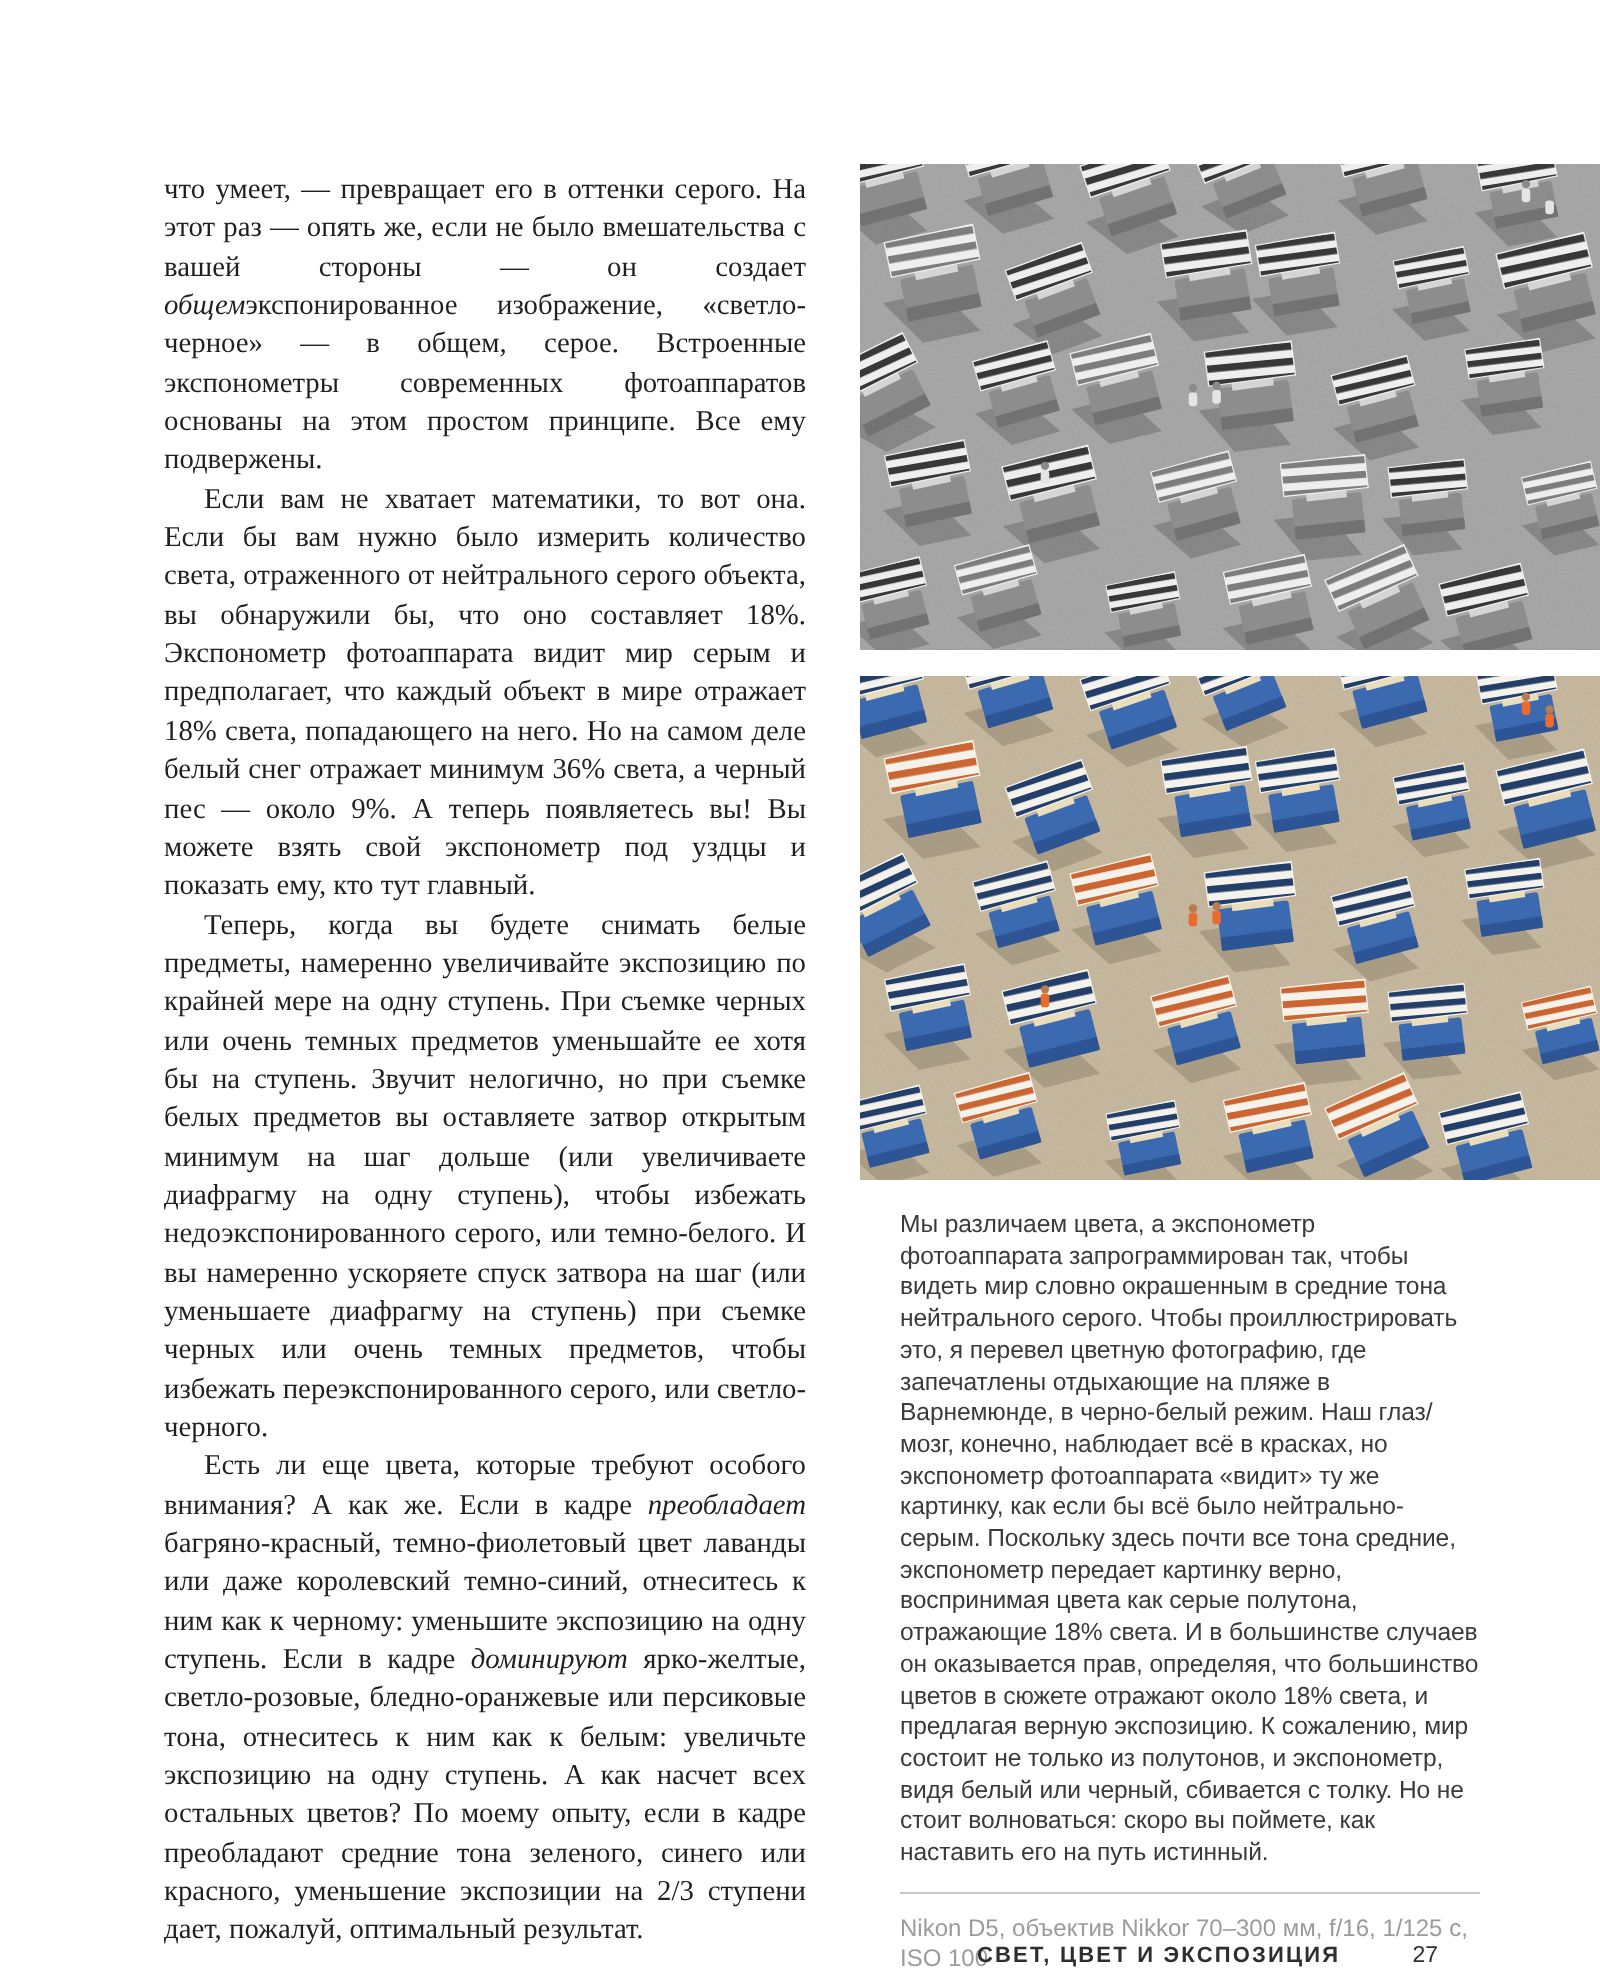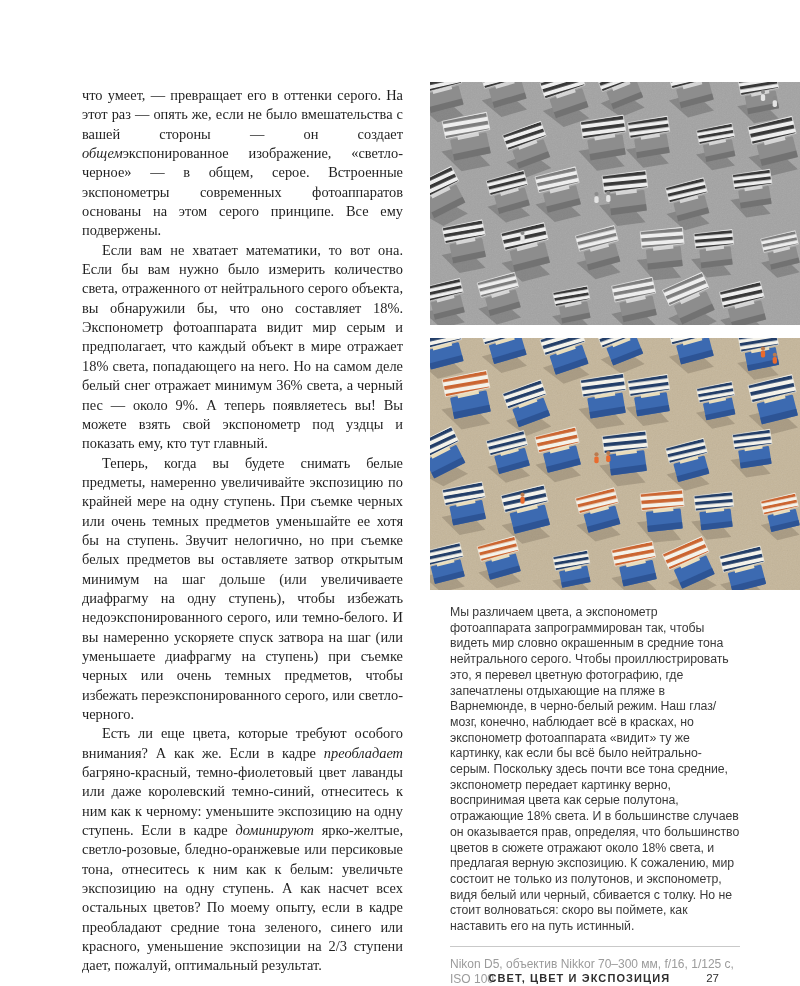--- a/index.html
+++ b/index.html
@@ -34,21 +34,21 @@
   }
   .footer .chapter{font-size:11px; font-weight:700; letter-spacing:1.1px;}
   .footer .pagenum{font-size:11.5px; font-weight:400;}
 </style>
 </head>
 <body>
 
 <div class="page">
 
   <div class="body-col">
-      <p><span>что умеет, — превращает его в оттенки серого. На этот раз — опять же, если не было вмешательства с вашей стороны — он создает </span><em>общем</em><span>экспонированное изображение, «светло-черное» — в общем, серое. Встроенные экспонометры современных фотоаппаратов основаны на этом серого принципе. Все ему подвержены.</span></p>
+      <p><span>что умеет, — превращает его в оттенки серого. На этот раз — опять же, если не было вмешательства с вашей стороны — он создает </span><em>общем</em><span>экспонированное изображение, «светло-черное» — в общем, серое. Встроенные экспонометры современных фотоаппаратов основаны на этом простом принципе. Все ему подвержены.</span></p>
       <p class="indent"><span>Если вам не хватает математики, то вот она. Если бы вам нужно было измерить количество света, отраженного от нейтрального серого объекта, вы обнаружили бы, что оно составляет 18%. Экспонометр фотоаппарата видит мир серым и предполагает, что каждый объект в мире отражает 18% света, попадающего на него. Но на самом деле белый снег отражает минимум 36% света, а черный пес — около 9%. А теперь появляетесь вы! Вы можете взять свой экспонометр под уздцы и показать ему, кто тут главный.</span></p>
       <p class="indent"><span>Теперь, когда вы будете снимать белые предметы, намеренно увеличивайте экспозицию по крайней мере на одну ступень. При съемке черных или очень темных предметов уменьшайте ее хотя бы на ступень. Звучит нелогично, но при съемке белых предметов вы оставляете затвор открытым минимум на шаг дольше (или увеличиваете диафрагму на одну ступень), чтобы избежать недоэкспонированного серого, или темно-белого. И вы намеренно ускоряете спуск затвора на шаг (или уменьшаете диафрагму на ступень) при съемке черных или очень темных предметов, чтобы избежать переэкспонированного серого, или светло-черного.</span></p>
       <p class="indent"><span>Есть ли еще цвета, которые требуют особого внимания? А как же. Если в кадре </span><em>преобладает</em><span> багряно-красный, темно-фиолетовый цвет лаванды или даже королевский темно-синий, отнеситесь к ним как к черному: уменьшите экспозицию на одну ступень. Если в кадре </span><em>доминируют</em><span> ярко-желтые, светло-розовые, бледно-оранжевые или персиковые тона, отнеситесь к ним как к белым: увеличьте экспозицию на одну ступень. А как насчет всех остальных цветов? По моему опыту, если в кадре преобладают средние тона зеленого, синего или красного, уменьшение экспозиции на 2/3 ступени дает, пожалуй, оптимальный результат.</span></p>
     </div>
 
   <figure class="photo photo-bw">
       <svg viewBox="0 0 370 243" width="100%" height="100%">
         <defs>
           <pattern id="p0a" width="8" height="8" patternUnits="userSpaceOnUse" patternTransform="rotate(92)">
             <rect width="8" height="8" fill="#eeeeee"></rect>

